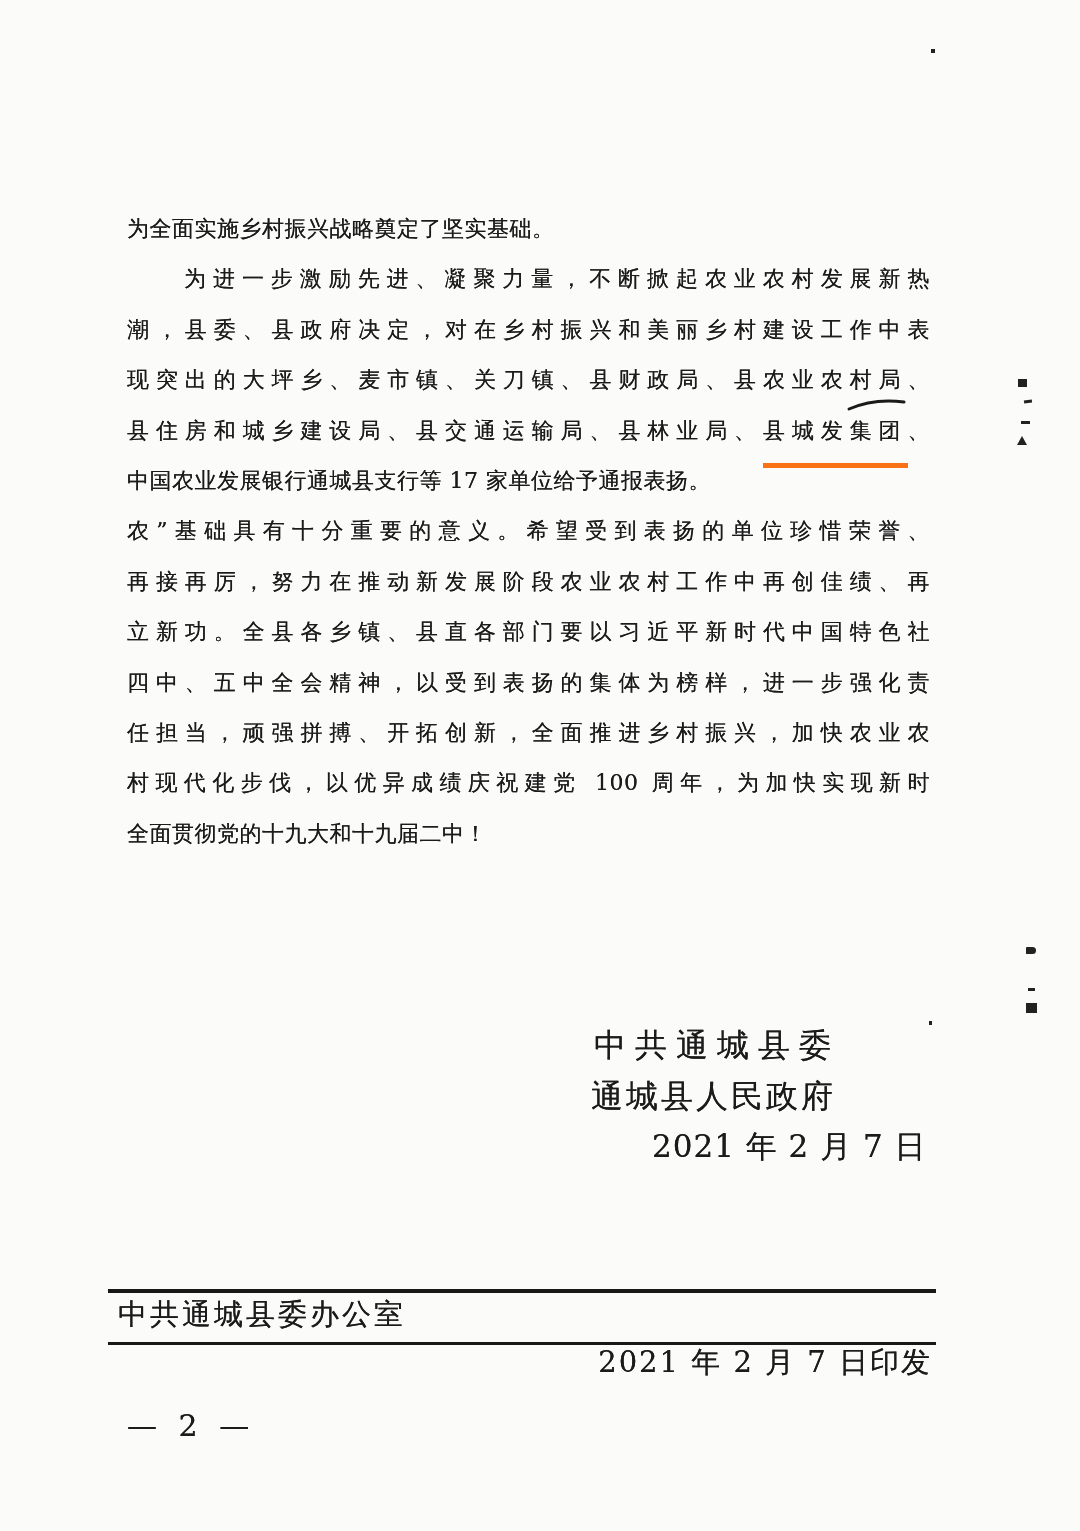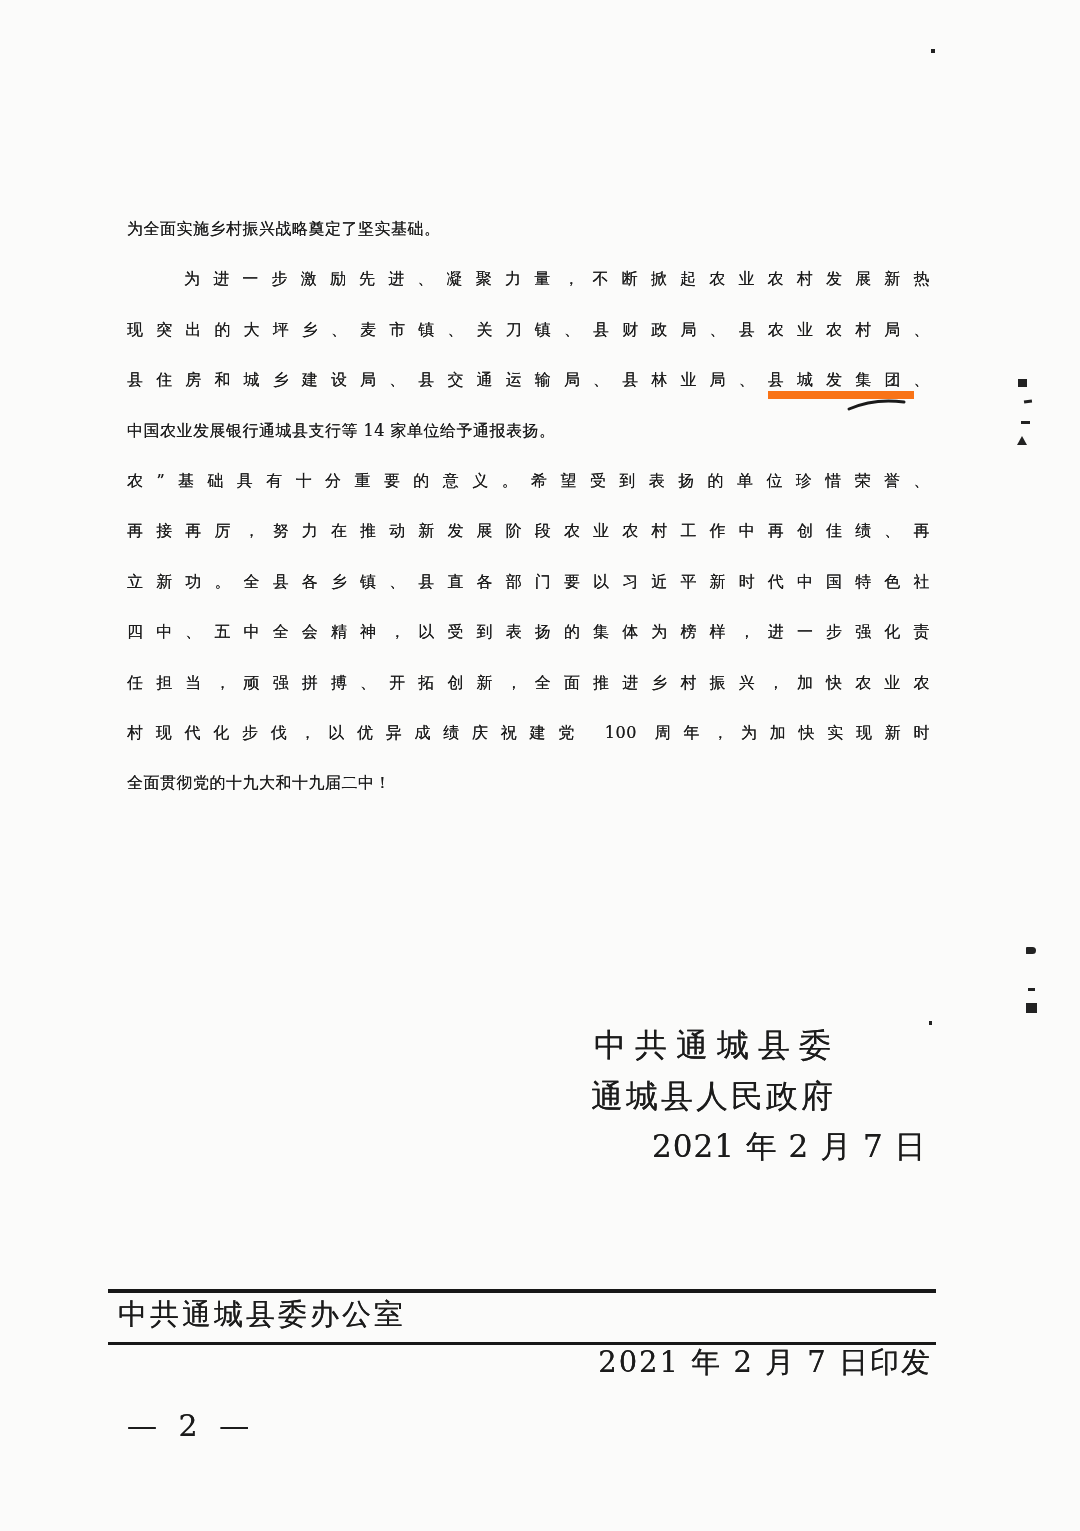--- a/index.html
+++ b/index.html
@@ -15,35 +15,35 @@
   
   .doc-body {
     position: absolute;
     left: 127px;
     top: 204px;
     width: 803px;
   }
   .line {
     height: 50.4px;
     line-height: 50.4px;
-    font-size: 16px;
+    font-size: 22px;
     letter-spacing: 0.5px;
     white-space: nowrap;
     text-shadow: 0 0 0.6px rgba(20,20,20,0.85);
   }
   .line.j {
     white-space: normal;
     text-align: justify;
     text-align-last: justify;
     text-justify: inter-character;
   }
   .line.ind { padding-left: 57px; }
   .hl {
-    border-bottom: 8px solid #f97316;
-    padding-bottom: 2px;
+    border-bottom: 5px solid #f97316;
+    padding-bottom: 20px;
   }
   
   .tick {
     position: absolute;
     left: 846px;
     top: 396px;
     width: 64px;
     height: 18px;
   }
   
@@ -93,23 +93,24 @@
   }
 </style>
 </head>
 <body>
 
 <div class="page">
 
   <main class="doc-body">
     <div class="line">为全面实施乡村振兴战略奠定了坚实基础。</div>
     <div class="line j ind">为进一步激励先进、凝聚力量，不断掀起农业农村发展新热</div>
+    <div class="line j">潮，县委、县政府决定，对在乡村振兴和美丽乡村建设工作中表</div>
     <div class="line j">现突出的大坪乡、麦市镇、关刀镇、县财政局、县农业农村局、</div>
     <div class="line j"><span>县住房和城乡建设局、县交通运输局、县林业局、</span><span class="hl">县城发集团</span><span>、</span></div>
-    <div class="line">中国农业发展银行通城县支行等 14 家单位给予通报表扬。</div>
+    <div class="line">中国农业发展银行通城县支行等 17 家单位给予通报表扬。</div>
     <div class="line j">农”基础具有十分重要的意义。希望受到表扬的单位珍惜荣誉、</div>
     <div class="line j">再接再厉，努力在推动新发展阶段农业农村工作中再创佳绩、再</div>
     <div class="line j">立新功。全县各乡镇、县直各部门要以习近平新时代中国特色社</div>
     <div class="line j">四中、五中全会精神，以受到表扬的集体为榜样，进一步强化责</div>
     <div class="line j">任担当，顽强拼搏、开拓创新，全面推进乡村振兴，加快农业农</div>
     <div class="line j">村现代化步伐，以优异成绩庆祝建党 100 周年，为加快实现新时</div>
     <div class="line">全面贯彻党的十九大和十九届二中！</div>
   </main>
 
   <svg class="tick" viewBox="0 0 64 18">

